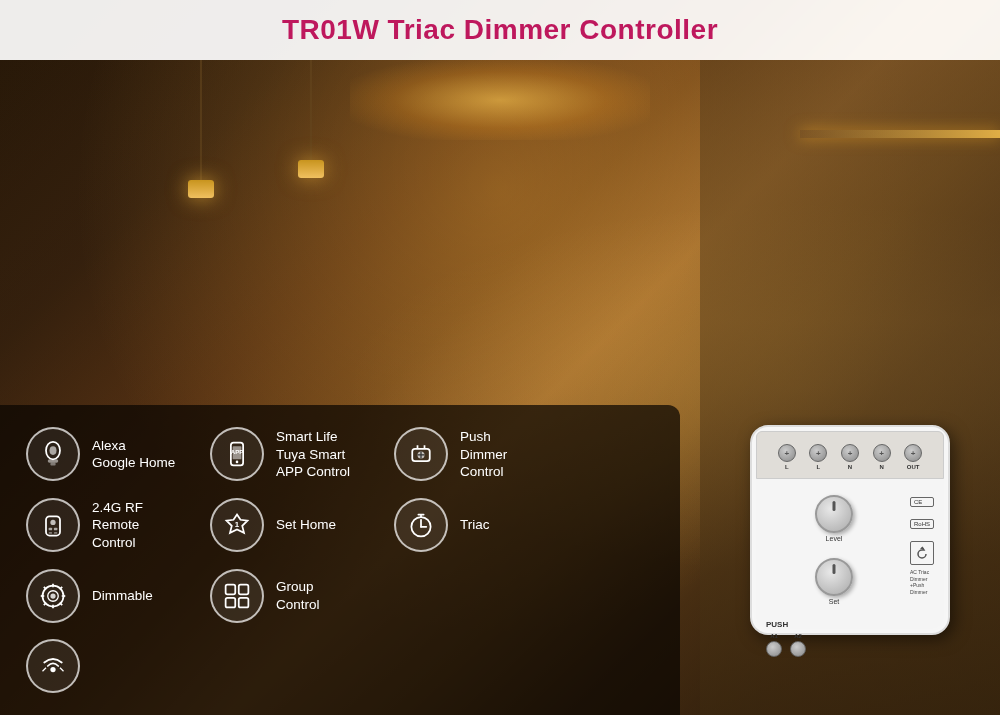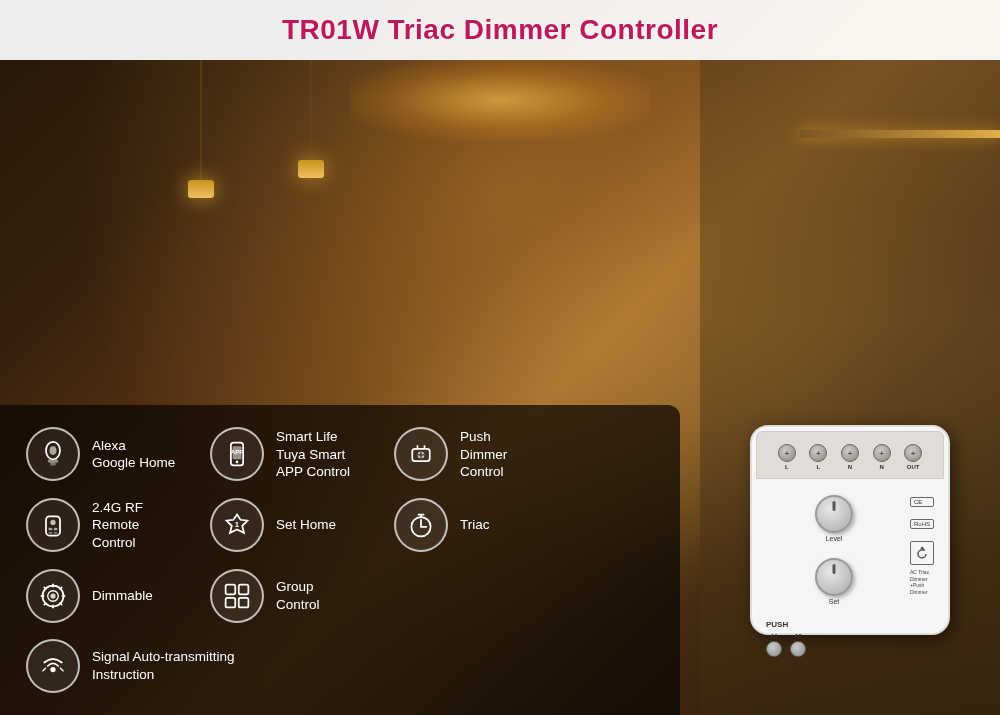--- a/index.html
+++ b/index.html
@@ -510,21 +510,20 @@
         <svg viewBox="0 0 32 32">
           <circle cx="16" cy="20" r="3" fill="white"></circle>
 
           <path d="M10,16 Q16,10 22,16" fill="none" stroke="white" stroke-width="2" stroke-linecap="round"></path>
           <path d="M6,12 Q16,4 26,12" fill="none" stroke="white" stroke-width="2" stroke-linecap="round"></path>
 
           <line x1="4" y1="22" x2="8" y2="18" stroke="white" stroke-width="1.5"></line>
           <line x1="28" y1="22" x2="24" y2="18" stroke="white" stroke-width="1.5"></line>
         </svg>
       </div>
-      <span class="feature-text">Signal Auto-transmitting<br>Instruction</span>
     </div>
 
   </div>
 
   <div class="device-image">
     <div class="device-body">
 
       <div class="terminals-area">
         <div class="terminal-row">
           <div class="terminal-group">

